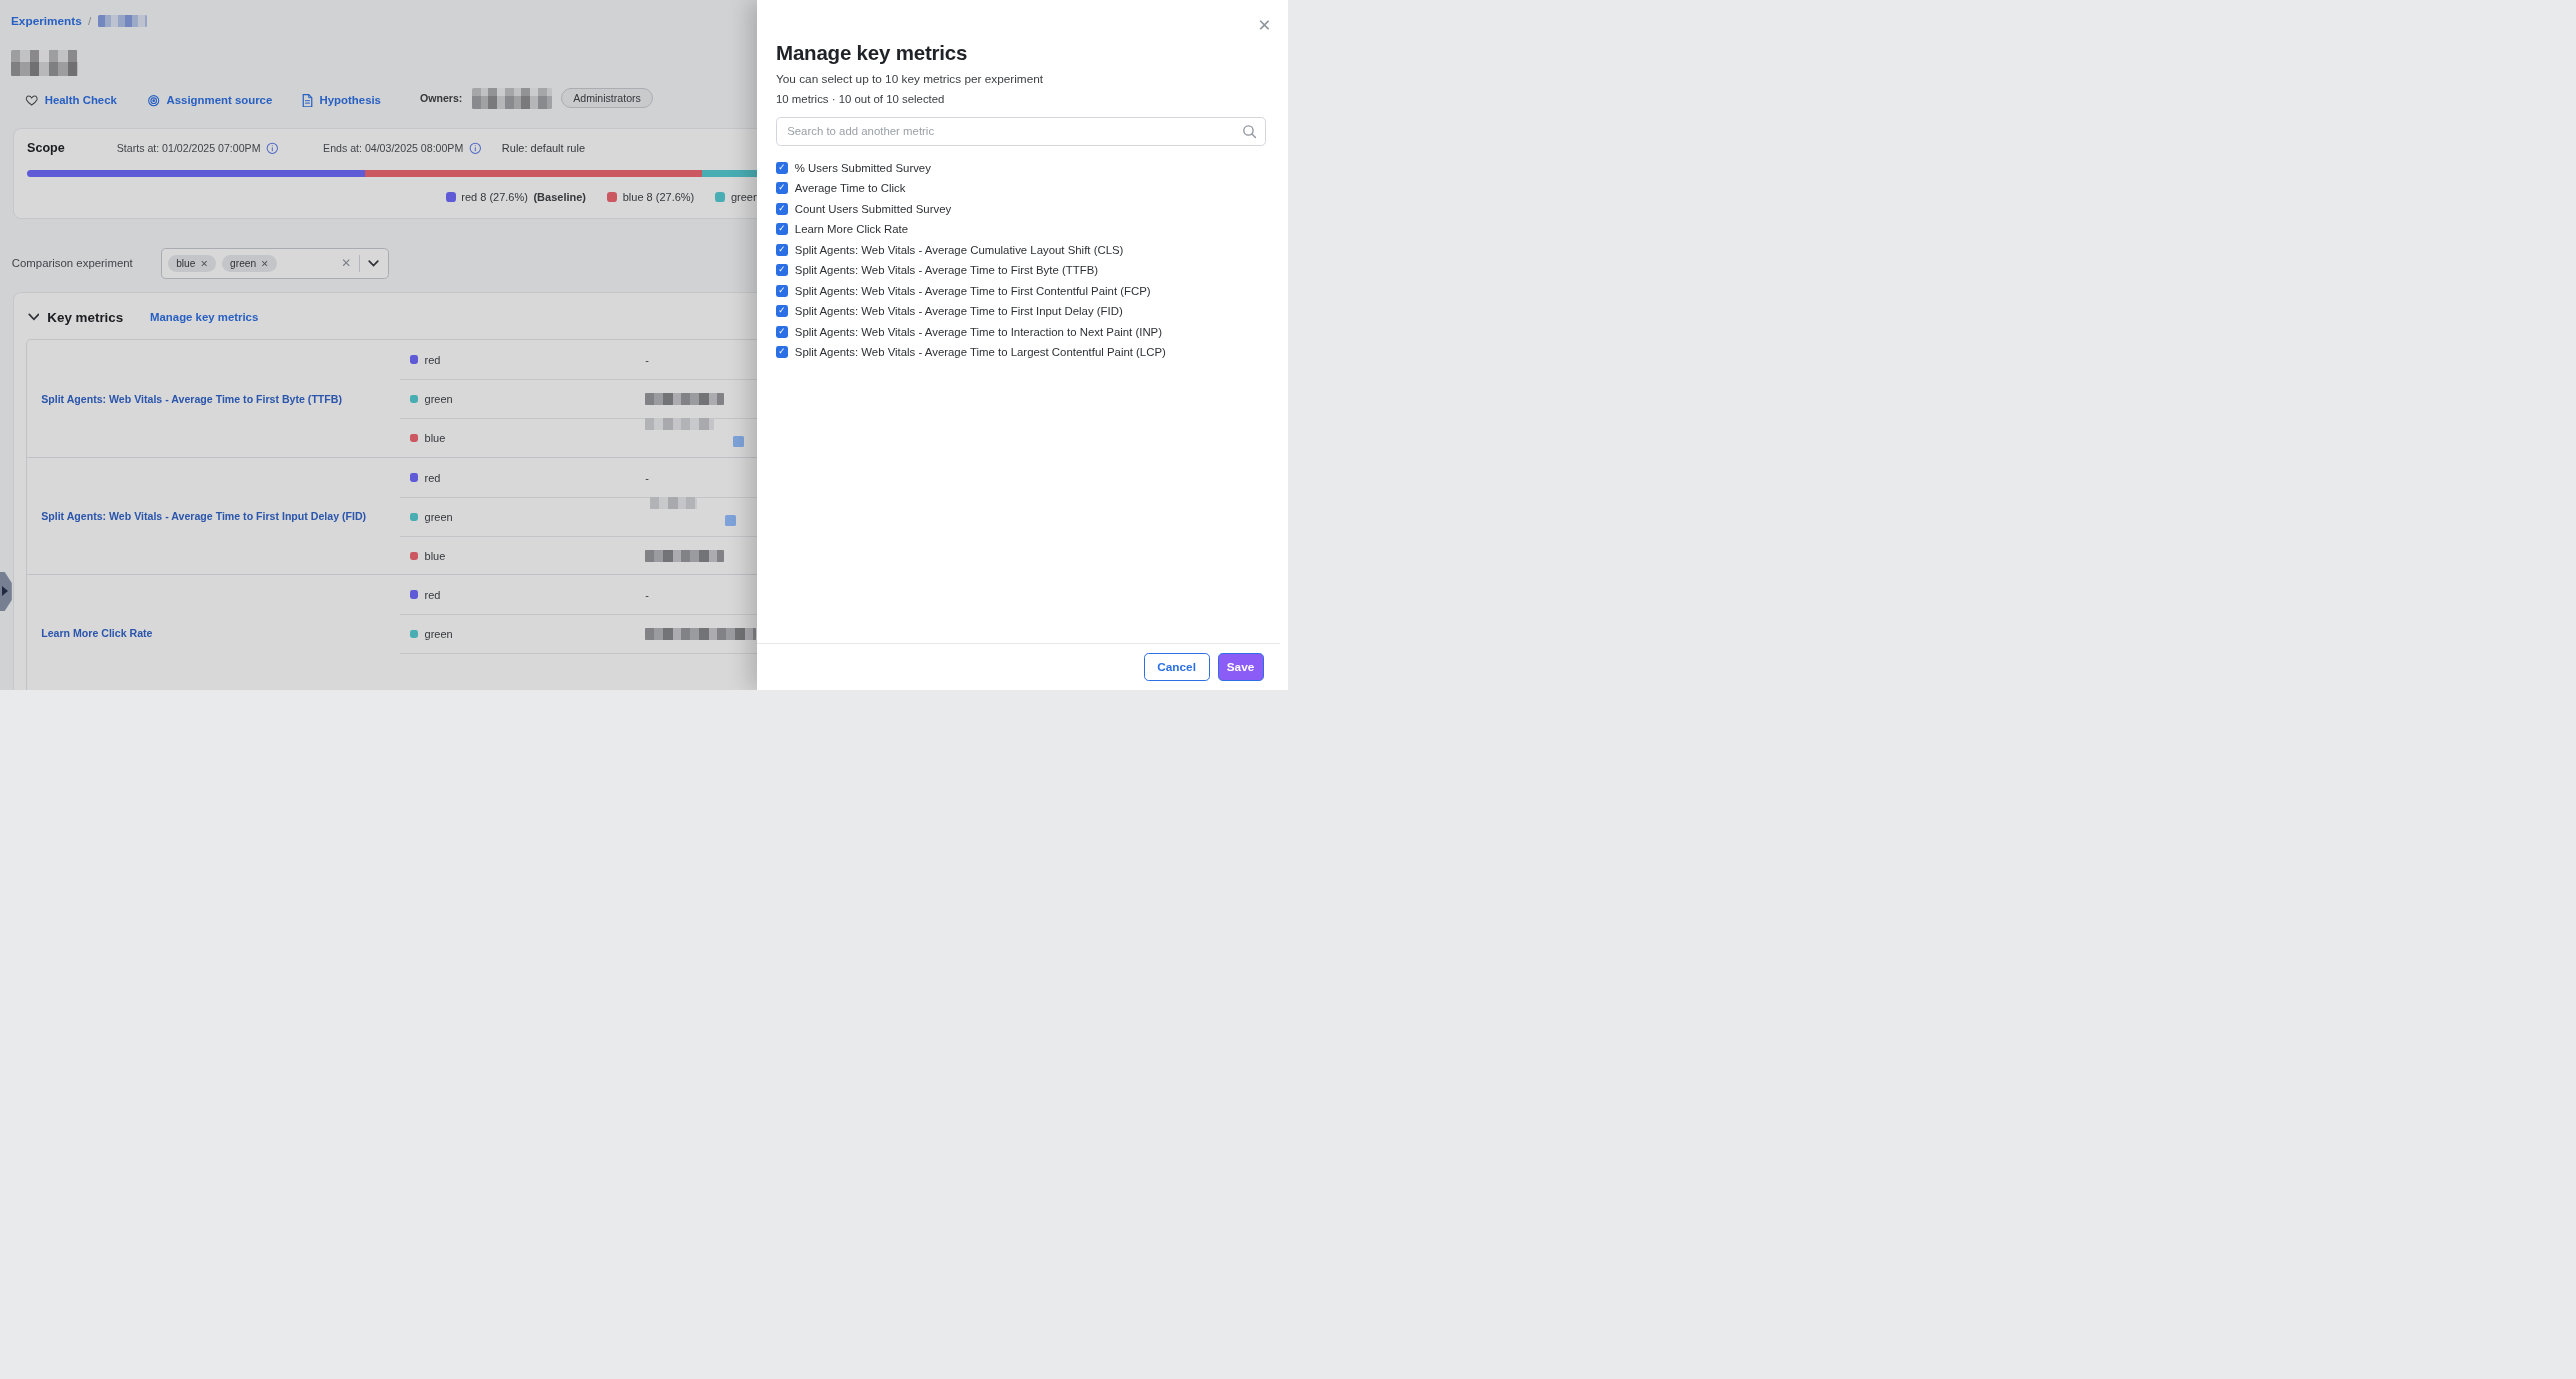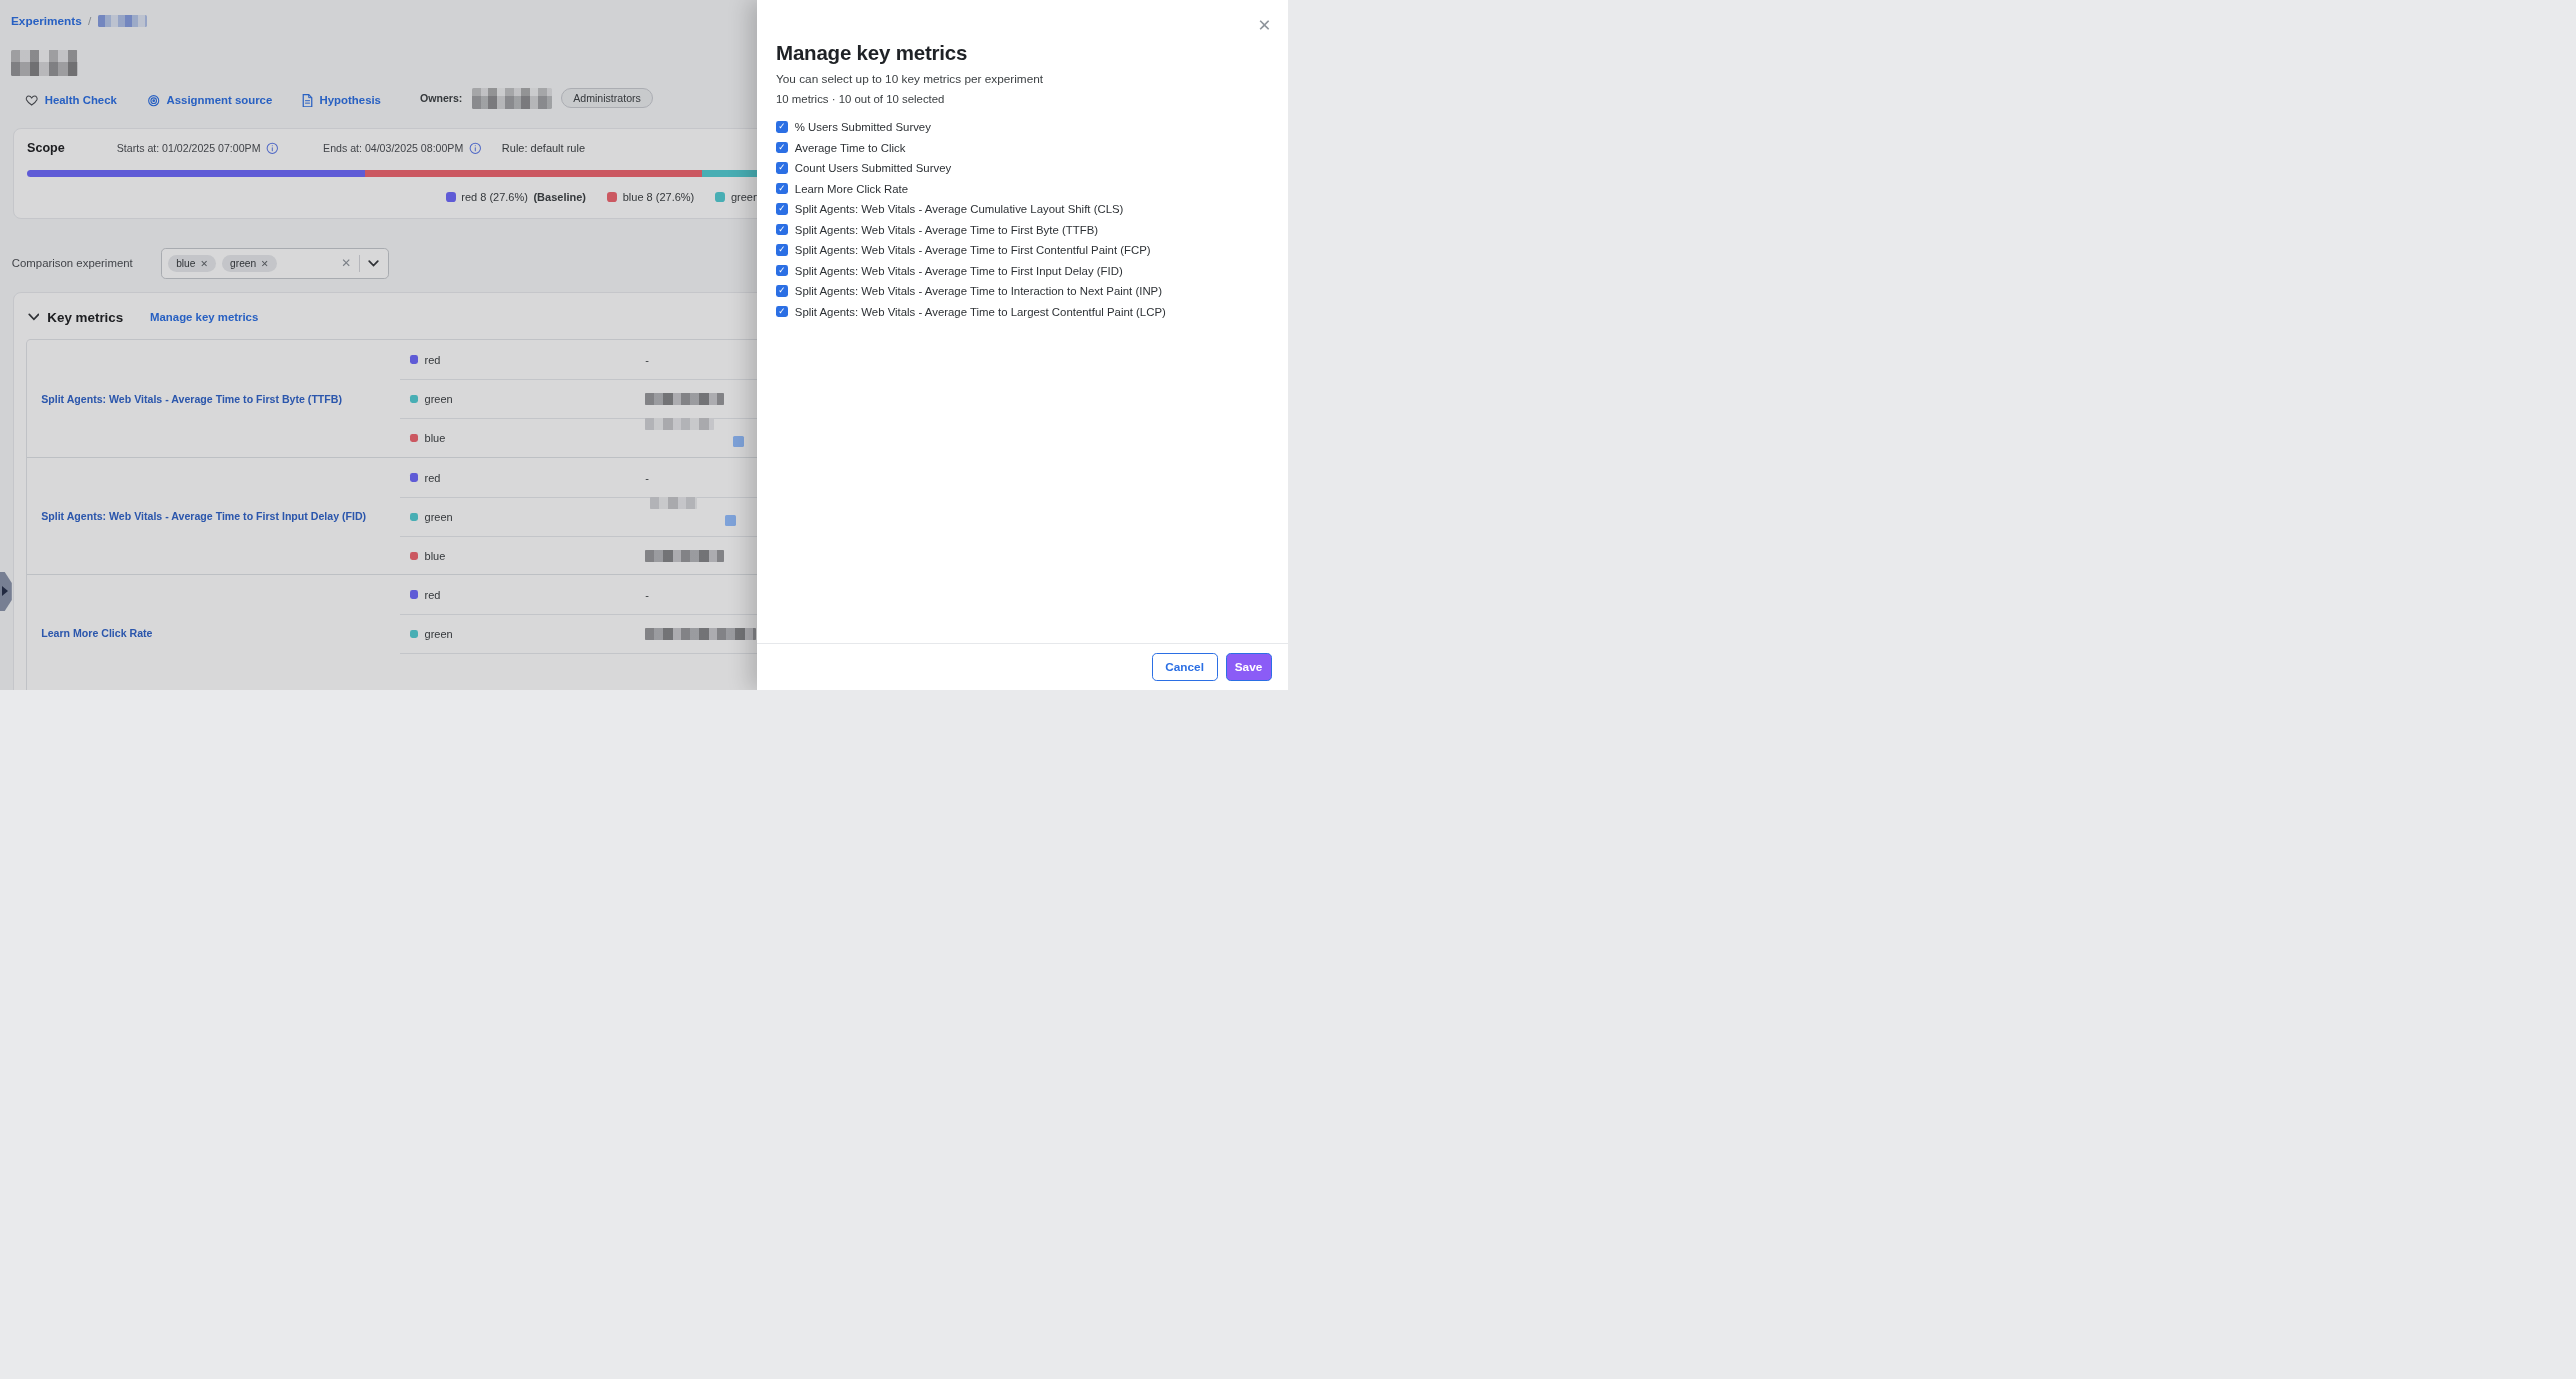--- a/index.html
+++ b/index.html
@@ -97,21 +97,21 @@
   .panel-sub { margin-top:7px; font-size:11.8px; color:#3c4043; }
   .panel-count { margin-top:7px; font-size:11.4px; color:#3c4043; }
   .searchbox { position:relative; margin-top:11.8px; }
   .searchbox input { width:490px; height:29px; border:0.8px solid #d3d6da; border-radius:4.7px; padding:0 31.5px 0 10.2px; font-size:11.4px; color:#202124; font-family:"Liberation Sans",sans-serif; outline:none; }
   .searchbox input::placeholder { color:#9aa0a6; }
   .search-ic { position:absolute; right:11px; top:7px; }
   .metric-list { margin-top:11.8px; }
   .mrow { display:flex; align-items:center; height:20.5px; gap:7px; cursor:pointer; }
   .cb { flex:0 0 auto; width:11.8px; height:11.8px; background:#2b6fe4; border-radius:2.4px; color:#fff; font-size:8.7px; line-height:11.8px; text-align:center; }
   .mlabel { font-size:11.4px; color:#2d3135;text-align:right; }
-  .panel-footer { position:absolute; left:0; right:0; bottom:0; height:47px; border-top:0.8px solid #e6e8eb; display:flex; align-items:center; justify-content:flex-end; gap:7.9px; padding-right:16.5px; background:#fff; }
+  .panel-footer { position:absolute; left:0; right:8px; bottom:0; height:47px; border-top:0.8px solid #e6e8eb; display:flex; align-items:center; justify-content:flex-end; gap:7.9px; padding-right:16.5px; background:#fff; }
   .btn { height:27.6px; border-radius:4.7px; font-size:11.8px; font-weight:bold; font-family:"Liberation Sans",sans-serif; cursor:pointer; }
   .btn-cancel { width:66px; background:#fff; border:0.8px solid #2b6fe4; color:#2b6fe4; }
   .btn-save { width:46px; background:#8b5cf6; border:0.8px solid #2b6fe4; color:#fff; }
 
   svg { display:block; }
 </style>
 </head>
 <body>
 
 <div class="app">
@@ -320,20 +320,29 @@
 
   <div class="backdrop"></div>
 
   <div class="panel">
     <button class="panel-close">✕</button>
     <div class="panel-body">
       <div class="panel-title">Manage key metrics</div>
       <div class="panel-sub">You can select up to 10 key metrics per experiment</div>
       <div class="panel-count">10 metrics · 10 out of 10 selected</div>
 
+      <div class="searchbox">
+        <input type="text" placeholder="Search to add another metric" style="">
+        <span class="search-ic">
+          <svg width="15" height="15" viewBox="0 0 20 20" fill="none" stroke="#8f959c" stroke-width="1.8">
+              <circle cx="8.6" cy="8.6" r="6.2"></circle>
+              <path d="M13.2 13.2 18 18" stroke-linecap="round"></path>
+            </svg>
+        </span>
+      </div>
 
       <div class="metric-list">
         <label class="mrow">
             <span class="cb">✓</span>
             <span class="mlabel">% Users Submitted Survey</span>
           </label>
         <label class="mrow">
             <span class="cb">✓</span>
             <span class="mlabel">Average Time to Click</span>
           </label>

